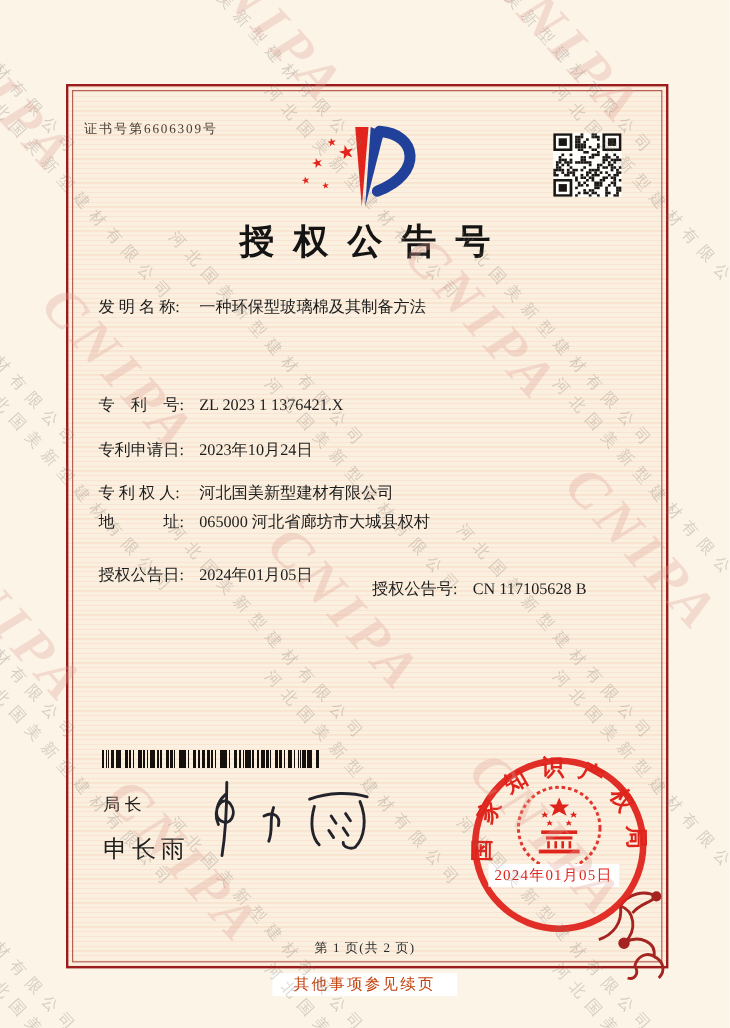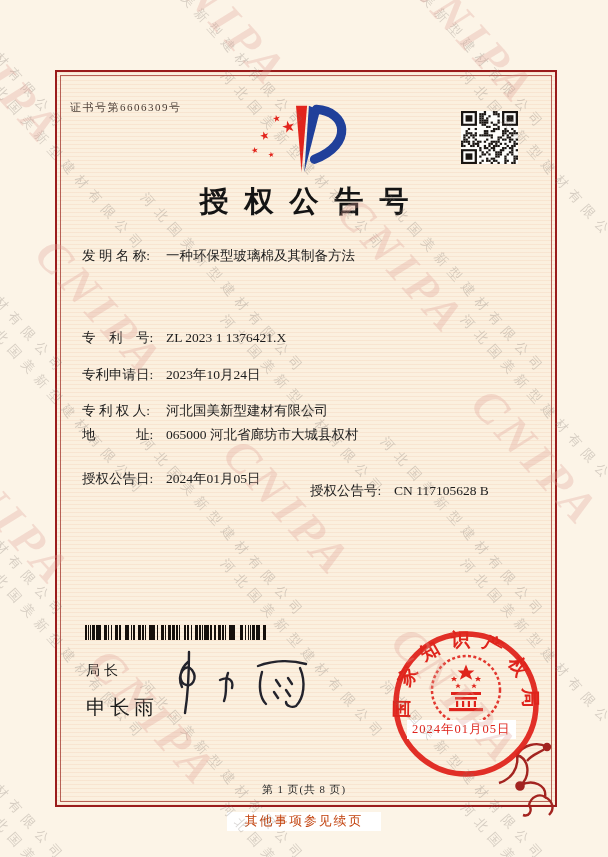--- a/index.html
+++ b/index.html
@@ -359,21 +359,21 @@
     <g stroke="#a32420" fill="none" stroke-width="2.4">
       <path d="M2,50 C14,46 22,36 20,22 C32,26 34,42 24,52 C36,46 50,52 48,64 C42,60 34,64 32,72"></path>
       <path d="M20,22 C26,12 40,8 50,14 C44,20 36,20 30,28"></path>
       <path d="M48,64 C56,68 58,76 52,82"></path>
       <path d="M32,72 C36,78 32,84 26,82"></path>
       <circle cx="50" cy="14" r="3" fill="#a32420"></circle>
       <circle cx="23" cy="53" r="3.6" fill="#a32420"></circle>
     </g>
   </svg>
 
-  <div class="footer-page">第 1 页(共 8 页)</div>
+  <div class="footer-page">第 1 页(共 2 页)</div>
   <div class="footer-note">
     <span>其他事项参见续页</span>
   </div>
 
   <div class="wm-layer">
       <span class="wm wm-co" style="left: -90px; top: -55px;">河北国美新型建材有限公司</span>
       <span class="wm wm-co" style="left: 150px; top: -55px;">河北国美新型建材有限公司</span>
       <span class="wm wm-co" style="left: 390px; top: -55px;">河北国美新型建材有限公司</span>
       <span class="wm wm-co" style="left: -10px; top: 67px;">河北国美新型建材有限公司</span>
       <span class="wm wm-co" style="left: 230px; top: 67px;">河北国美新型建材有限公司</span>

